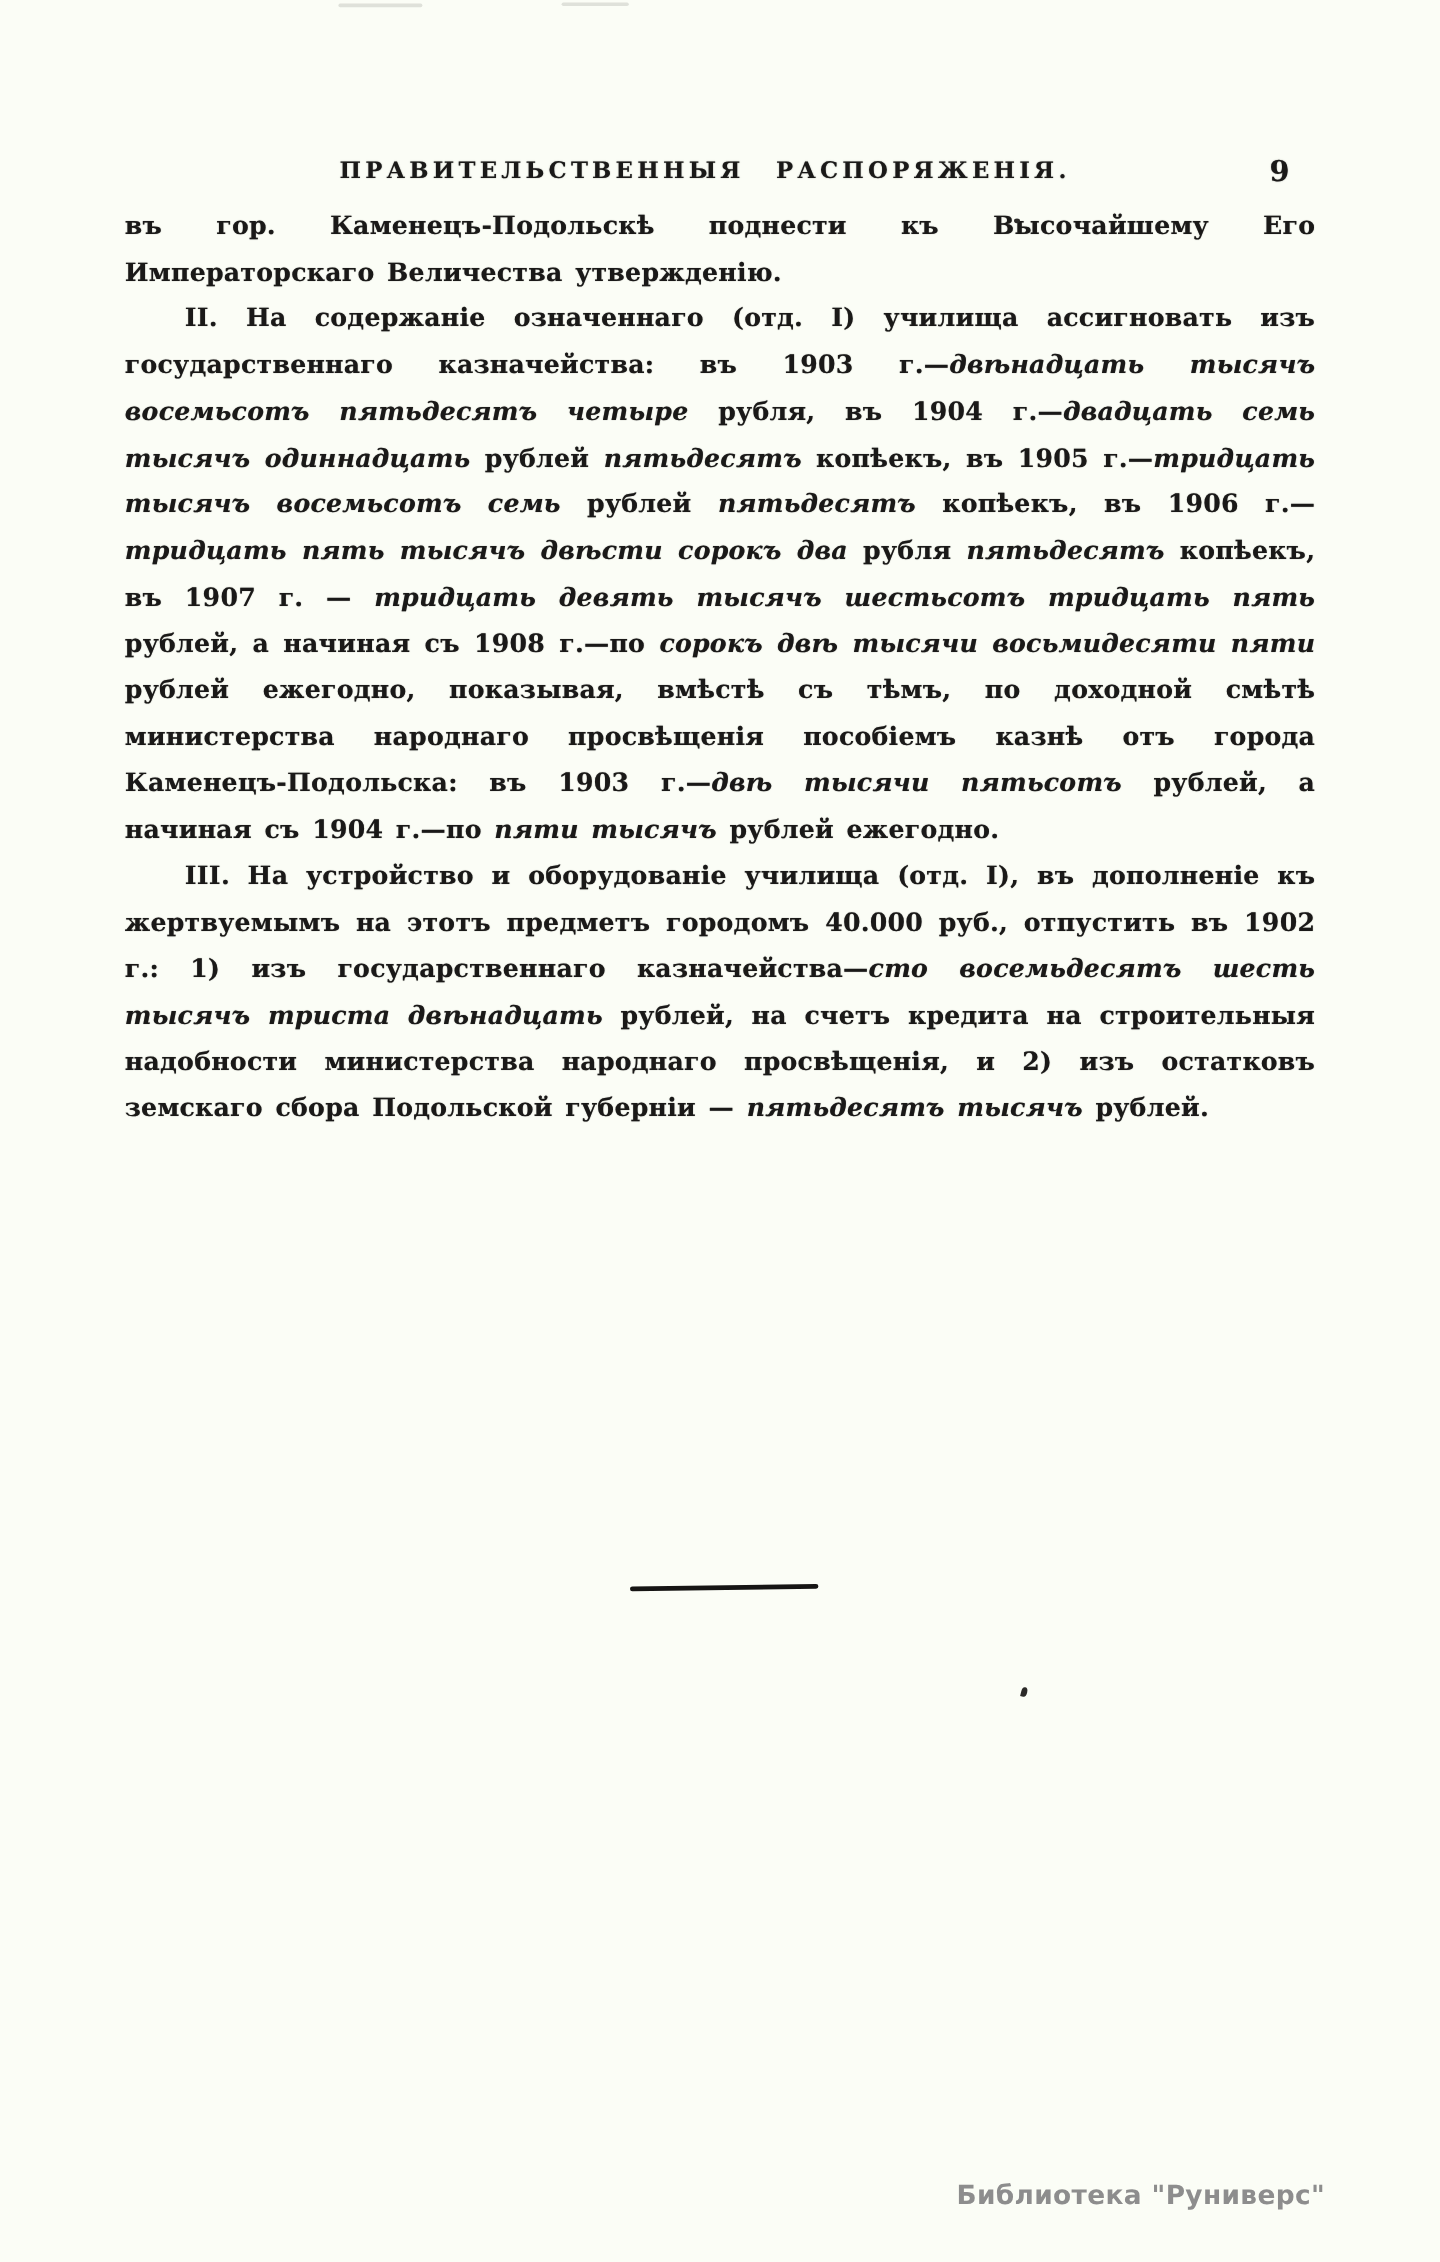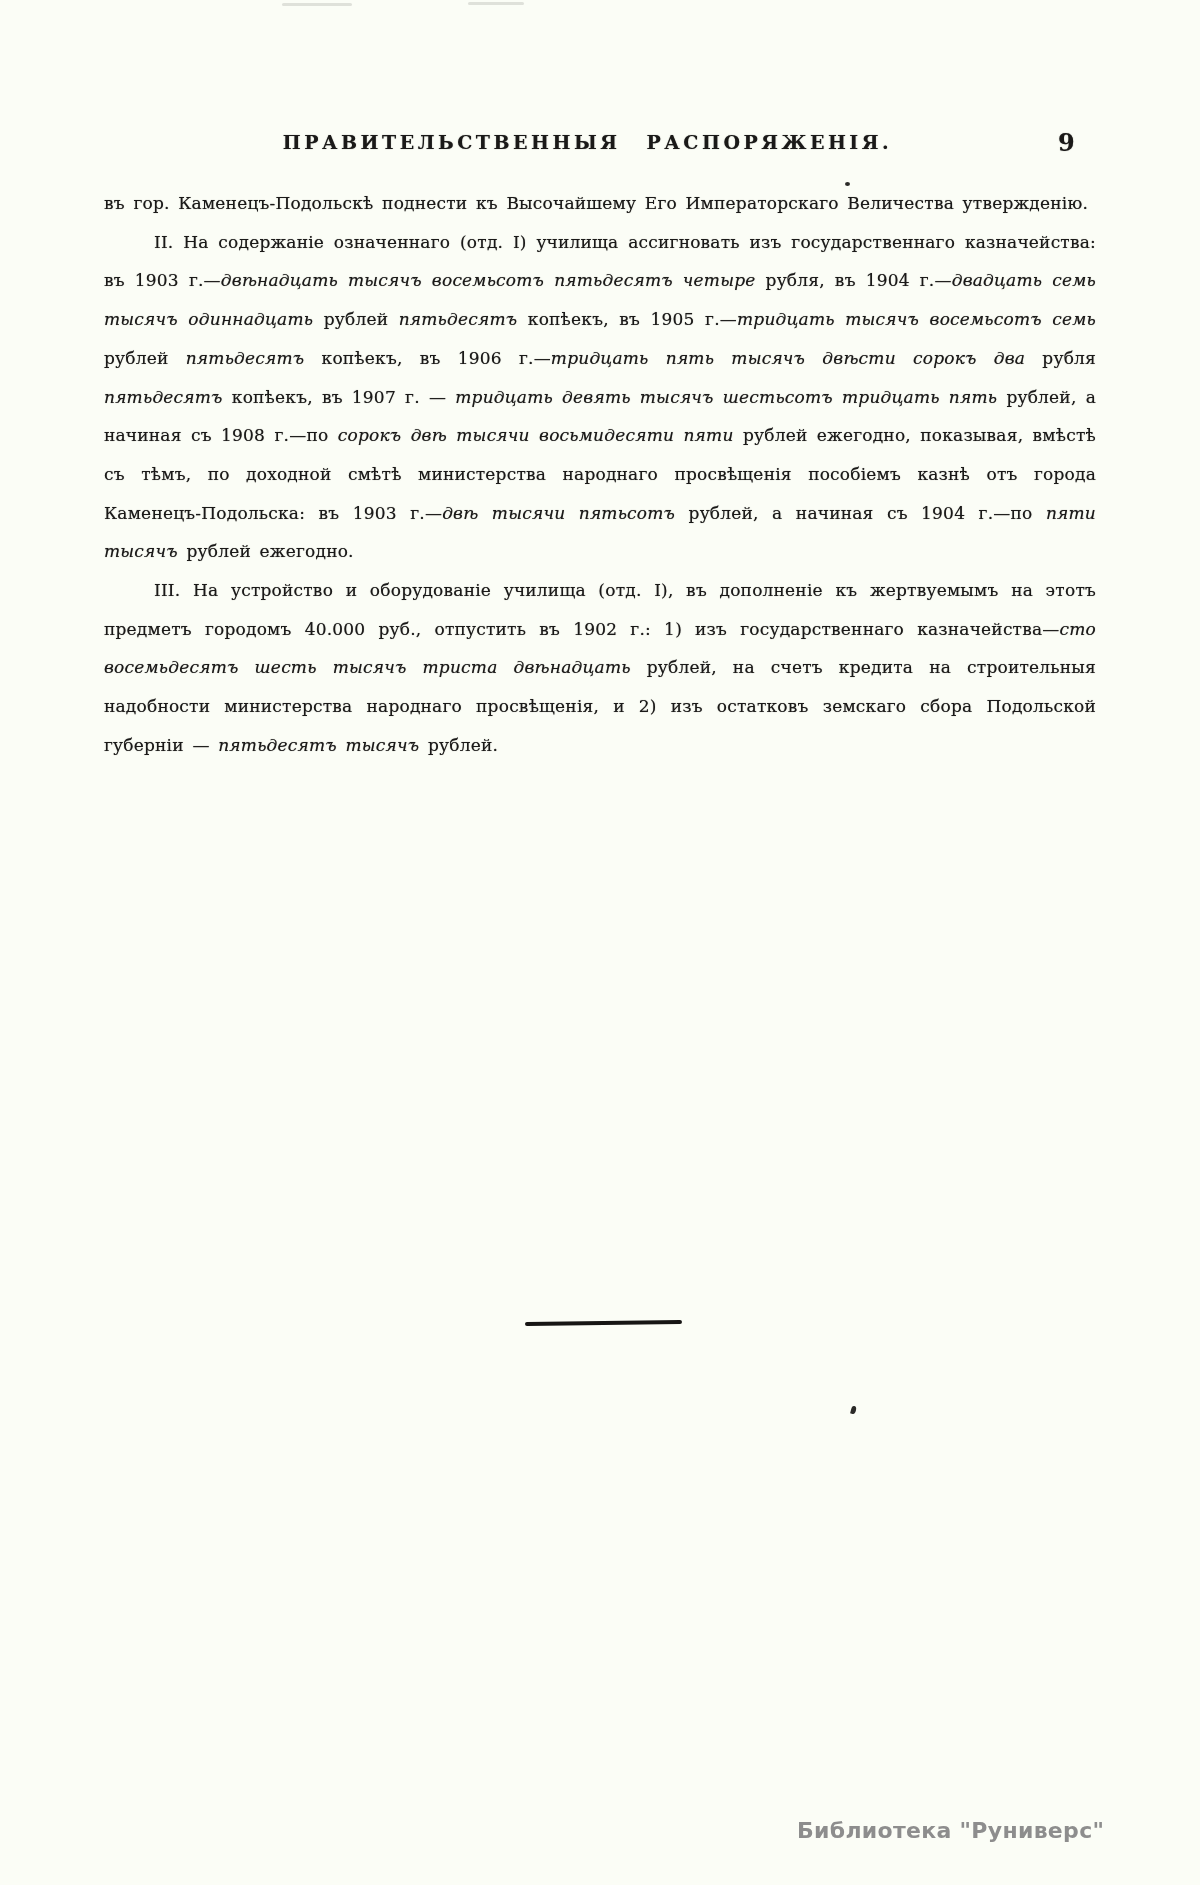--- a/index.html
+++ b/index.html
@@ -29,23 +29,23 @@
     color: var(--ink, #1a1918);
     text-shadow: 0 0 1px rgba(26,25,24,0.55);
     white-space: nowrap;
   }
   .page-number {
     position: absolute; top: 128px; left: 1058px;
     font-size: 24px; font-weight: bold;
     text-shadow: 0 0 1px rgba(26,25,24,0.5);
   }
   .body-text {
-    position: absolute; top: 184px; left: 104px; width: 992px;
-    font-size: 17px; line-height: 38.7px;
-    font-weight: normal;
+    position: absolute; top: 169px; left: 104px; width: 992px;
+    font-size: 21px; line-height: 38.7px;
+    font-weight: bold;
     text-align: justify;
     letter-spacing: 0.2px;
     word-spacing: 3px;
     text-shadow: 0 0 0.8px rgba(26,25,24,0.6);
   }
   .para { margin: 0; text-indent: 50px; }
   .para.noindent { text-indent: 0; }
   .it { font-style: italic; }
   .separator-rule {
     position: absolute; left: 525px; top: 1321px;

